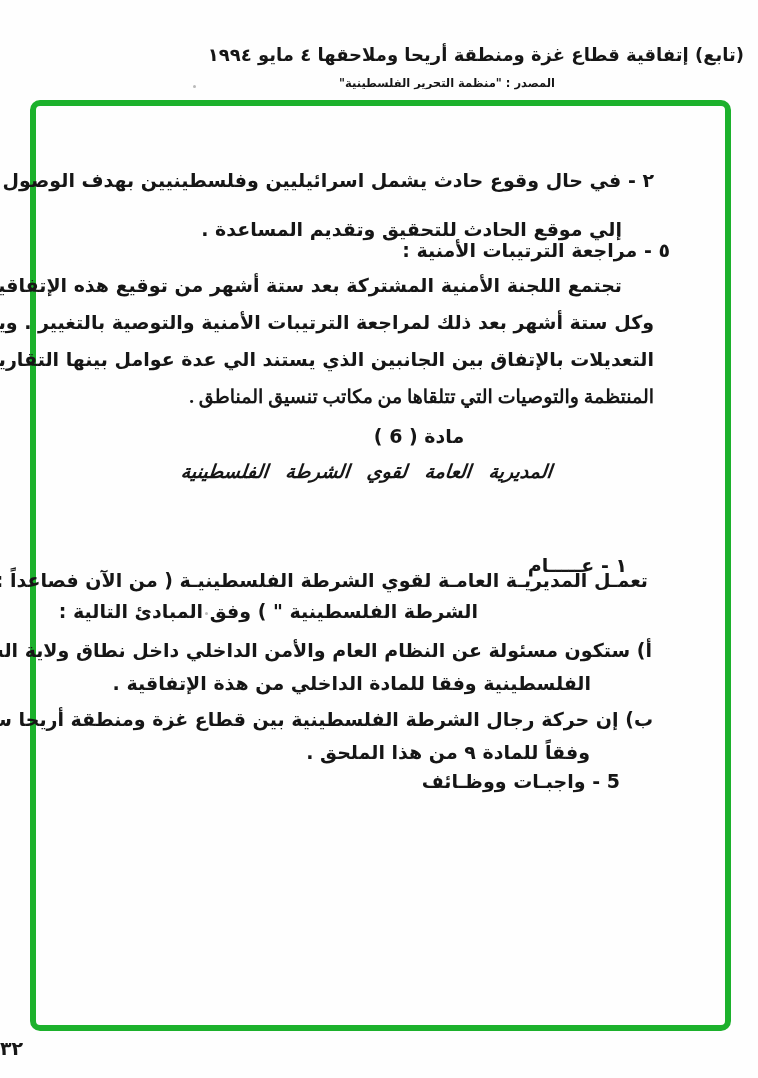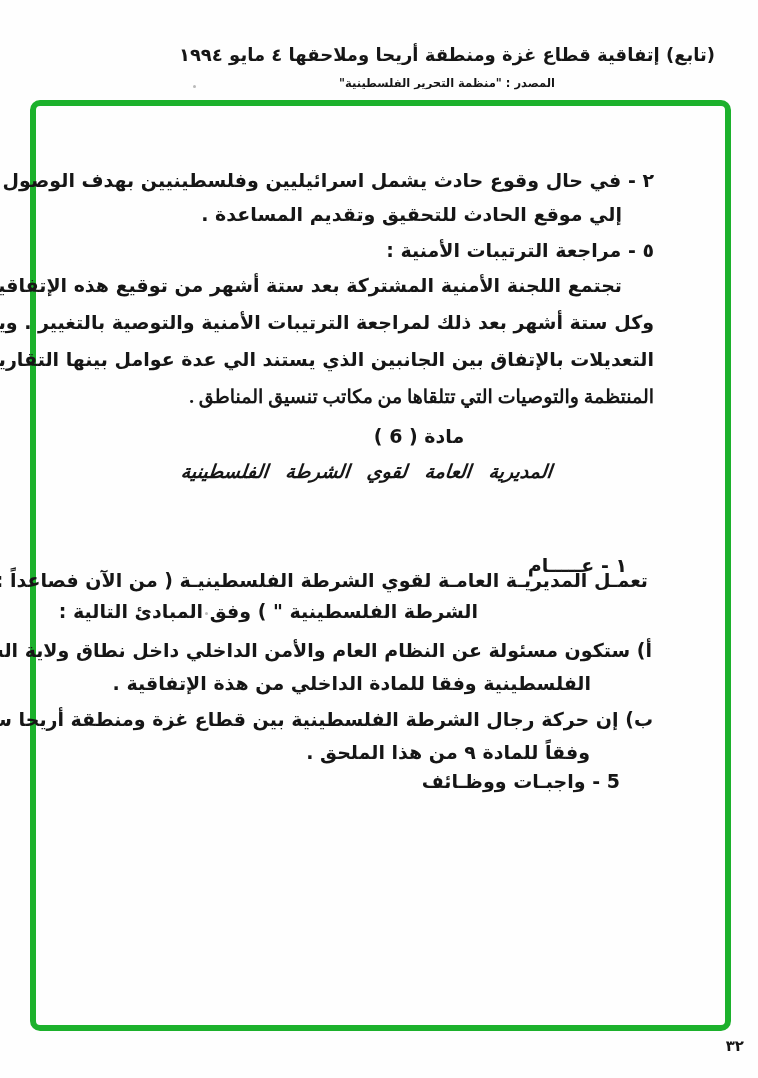--- a/index.html
+++ b/index.html
@@ -3,21 +3,21 @@
 <meta charset="utf-8">
 <style>
   html,body{margin:0;padding:0;}
   body{
     width:758px;height:1078px;position:relative;overflow:hidden;
     background:#fefefe;color:#161616;
     font-family:"DejaVu Sans",sans-serif;
   }
   .hdr-title{
     position:absolute;top:44px;left:150px;right:14px;
-    direction:rtl;text-align:center;white-space:nowrap;
+    direction:rtl;white-space:nowrap;
     font-size:18px;font-weight:bold;letter-spacing:.2px;
   }
   .hdr-source{
     position:absolute;top:76px;left:150px;right:14px;
     direction:rtl;text-align:center;white-space:nowrap;
     font-size:11.5px;font-weight:bold;
   }
   .frame{
     position:absolute;left:30px;top:100px;width:701px;height:931px;
     box-sizing:border-box;border:6px solid #1cb12c;border-radius:10px;
@@ -31,39 +31,39 @@
     position:absolute;direction:rtl;white-space:nowrap;
     text-align:center;font-weight:bold;font-size:19px;line-height:27px;
   }
   .article-num{top:423px;left:180px;right:100px;}
   .article-title{
     top:458px;left:90px;right:115px;
     font-style:italic;word-spacing:11px;transform:skewX(-6deg);
   }
   .pagenum{
     position:absolute;top:1037px;left:0;right:14px;
-    text-align:right;font-size:15px;font-weight:bold;letter-spacing:4px;
+    text-align:left;font-size:19px;font-weight:bold;letter-spacing:4px;
   }
   .speck{position:absolute;width:3px;height:3px;border-radius:50%;background:#b9b9b9;}
 </style>
 </head>
 <body style="color: rgb(22, 22, 22);">
 
 <div class="hdr-title">(تابع) إتفاقية قطاع غزة ومنطقة أريحا وملاحقها ٤ مايو ١٩٩٤</div>
 <div class="hdr-source">المصدر :  "منظمة التحرير الفلسطينية"</div>
 
 <div class="frame" style="border-color: rgb(28, 177, 44);"></div>
 
 <div class="speck" style="left:193px;top:85px;"></div>
 <div class="speck" style="left:205px;top:612px;"></div>
 
 <div class="ln" style="top:167px;right:104px;">٢ - في حال وقوع حادث يشمل اسرائيليين وفلسطينيين بهدف الوصول</div>
-<div class="ln" style="top:201px;right:136px;margin-left:15px;">إلي موقع الحادث للتحقيق وتقديم المساعدة .</div>
+<div class="ln" style="top:216px;right:136px;margin-left:15px;">إلي موقع الحادث للتحقيق وتقديم المساعدة .</div>
 
-<div class="ln" style="top:237px;right:104px;">٥ -  مراجعة الترتيبات الأمنية :</div>
+<div class="ln" style="top:237px;right:88px;">٥ -  مراجعة الترتيبات الأمنية :</div>
 
 <div class="ln" style="top:272px;right:136px;">تجتمع اللجنة الأمنية المشتركة بعد ستة أشهر من توقيع هذه الإتفاقية،</div>
 <div class="ln" style="top:309px;right:104px;">وكل ستة أشهر بعد ذلك لمراجعة الترتيبات الأمنية والتوصية بالتغيير . ويتم تبني</div>
 <div class="ln" style="top:346px;right:104px;">التعديلات بالإتفاق بين الجانبين الذي يستند الي عدة عوامل بينها التقارير</div>
 <div class="ln" style="top:383px;right:104px;font-family:Liberation Serif, serif;">المنتظمة والتوصيات التي تتلقاها من مكاتب تنسيق المناطق  .</div>
 
 <div class="ctr article-num">مادة  ( 6 )</div>
 <div class="ctr article-title">المديرية العامة لقوي الشرطة الفلسطينية</div>
 
 <div class="ln" style="top:536px;right:131px;margin-top:16px;">١ - عـــــام</div>

